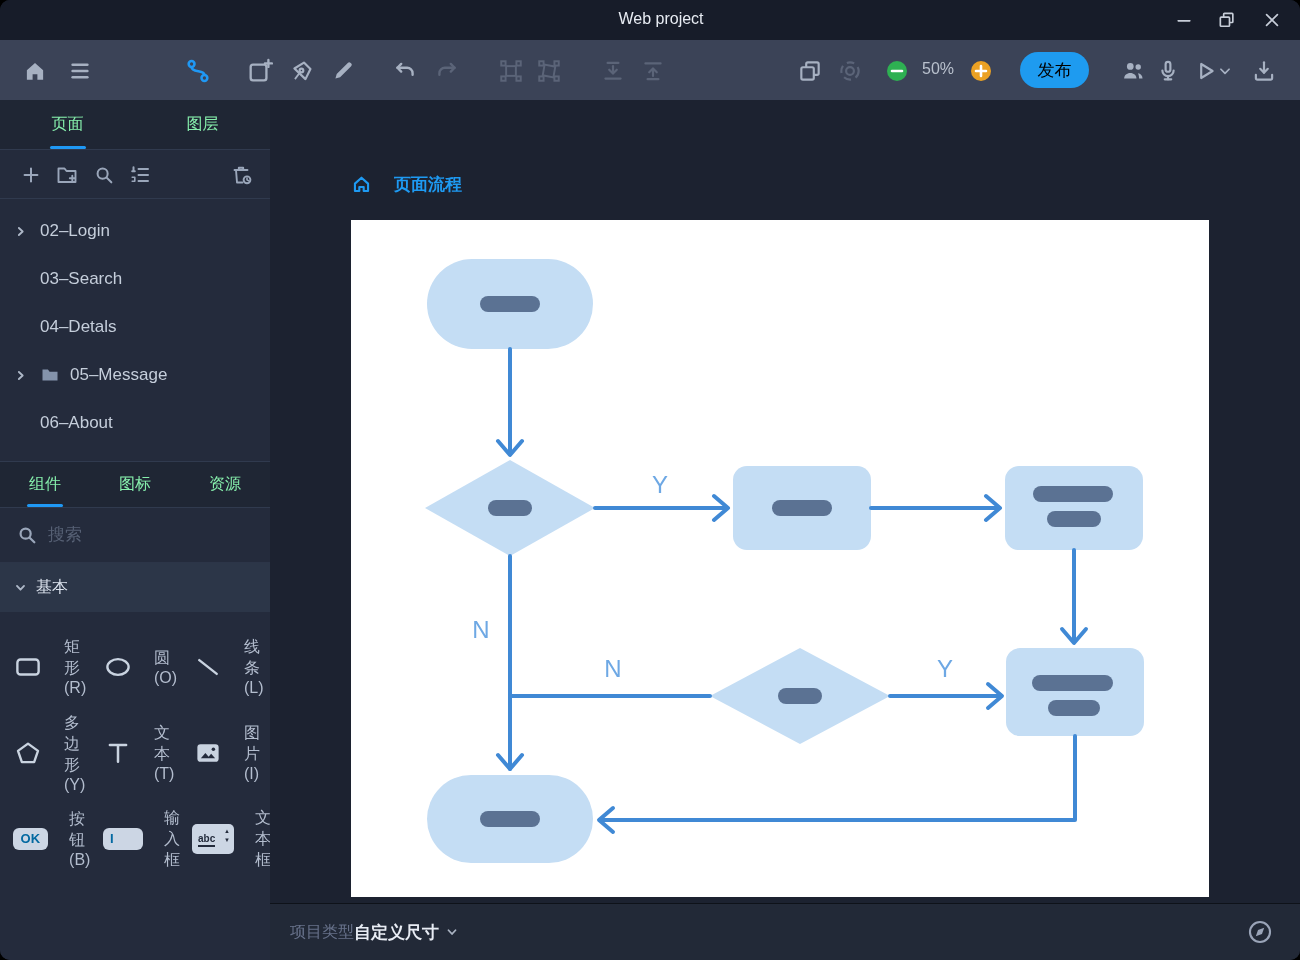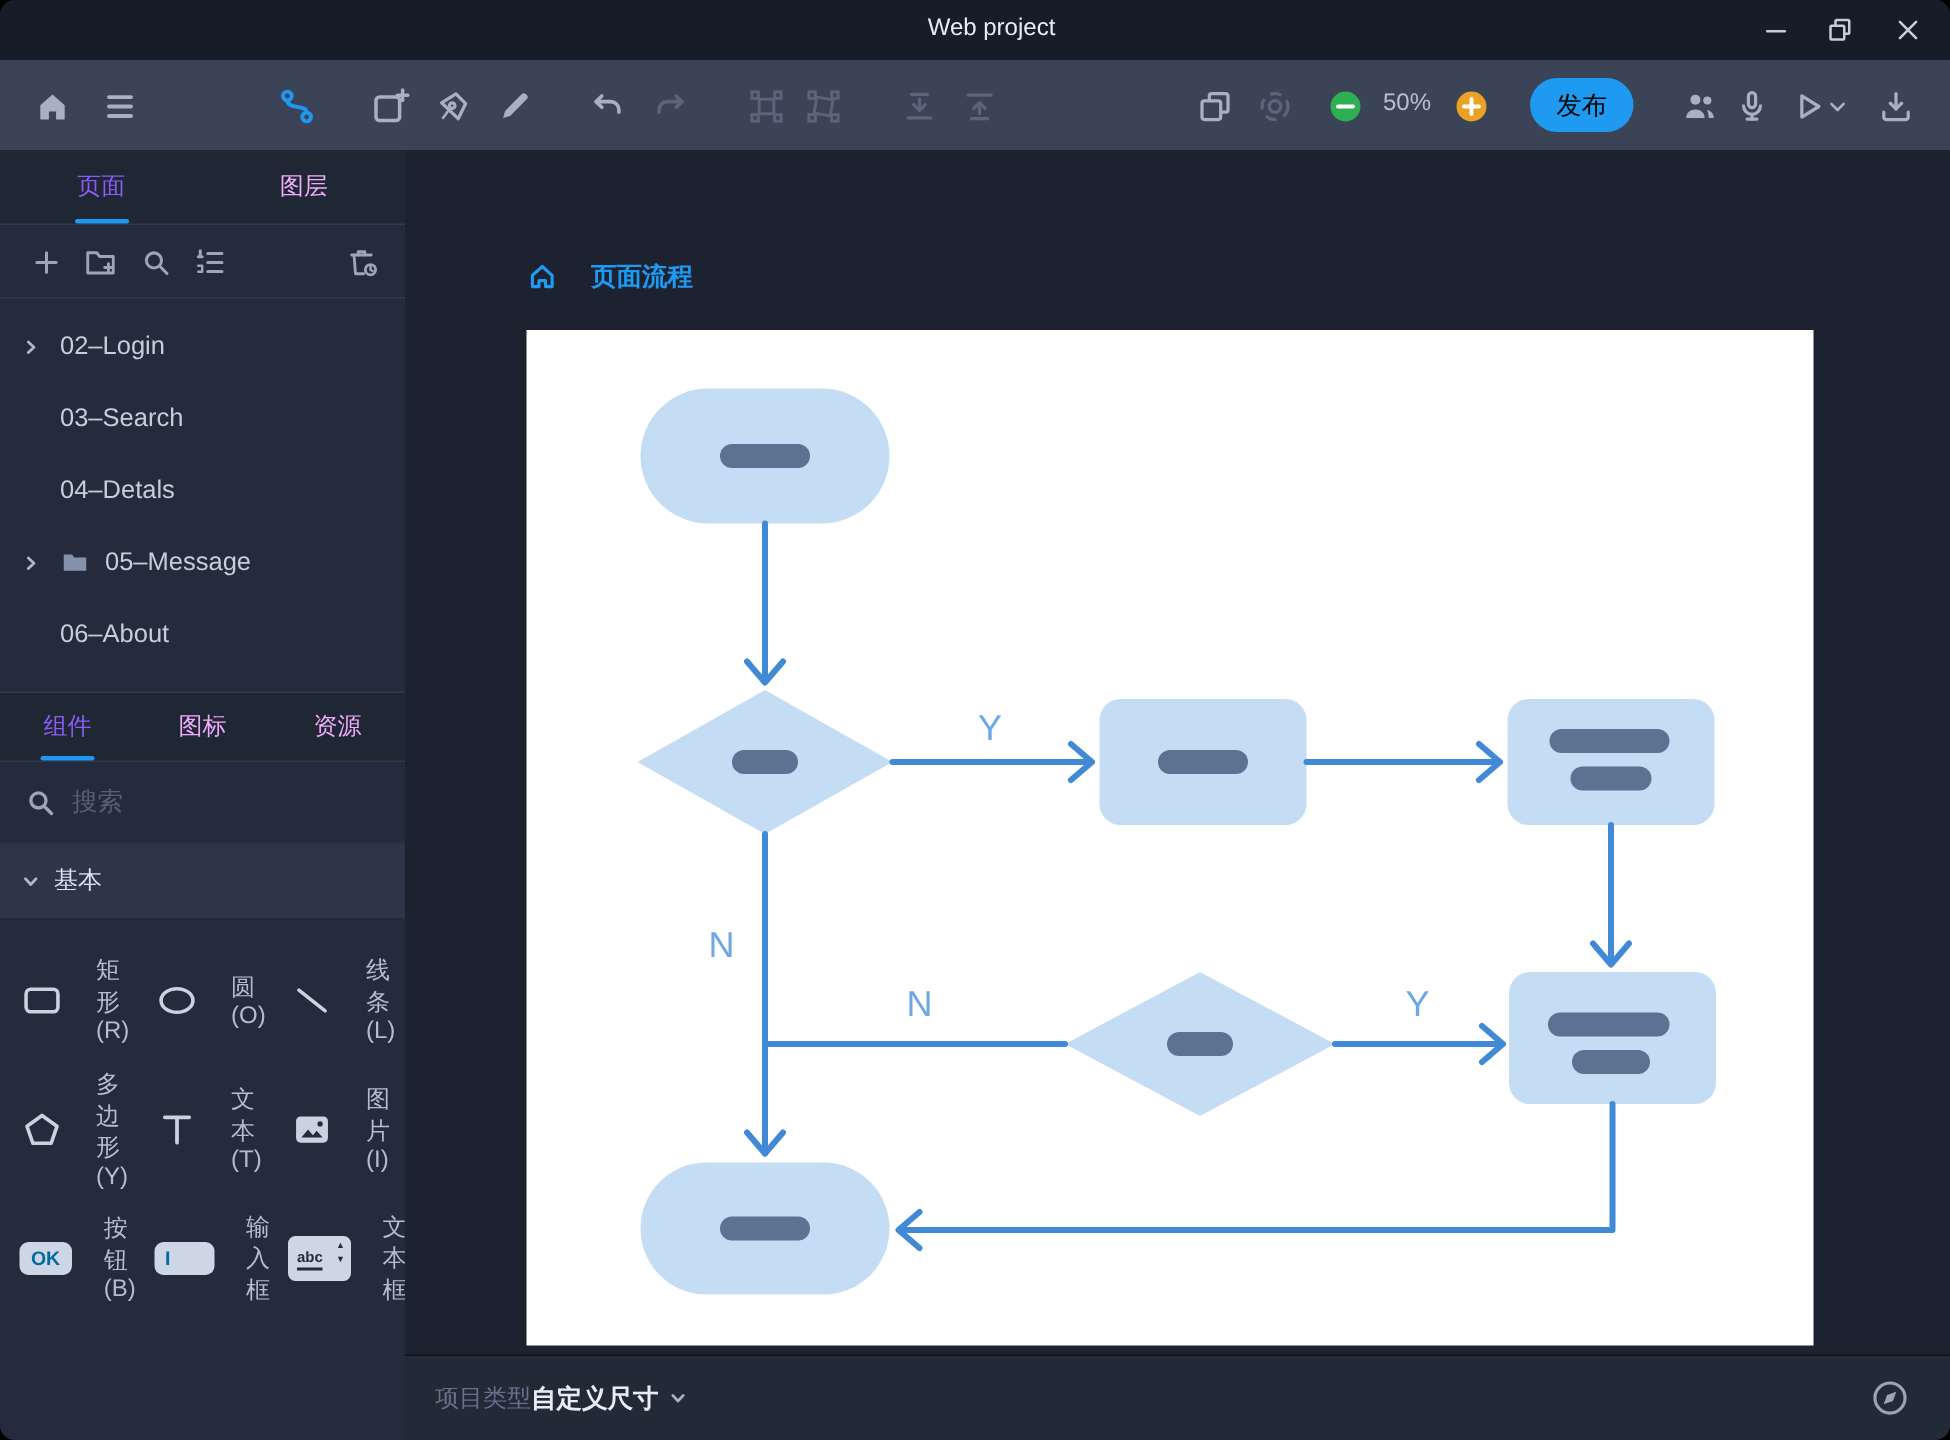--- a/index.html
+++ b/index.html
@@ -23,22 +23,22 @@
   .tbi.active{color:#1f98f4;}
   .zoom-text{position:absolute;top:20px;color:#b9c1cd;font-size:16px;width:48px;text-align:center;}
   .publish-btn{position:absolute;top:12px;left:1020px;width:69px;height:36px;border:none;
     border-radius:18px;background:#1e9bf0;color:#000000;font-size:17px;
     font-family:"Liberation Sans",sans-serif;cursor:pointer;}
   
   .sidebar{position:absolute;left:0;top:100px;width:270px;bottom:0;background:#242b3c;}
   .side-tabs{position:relative;height:50px;background:#1f2634;border-bottom:1px solid #303a4e;
     display:flex;}
   .side-tab{flex:1;display:flex;align-items:center;justify-content:center;
-    font-size:16px;color:#f0abfc;cursor:pointer;position:relative;}
-  .side-tab.active{color:#8b5cf6;}
+    font-size:16px;color:#86efac;cursor:pointer;position:relative;}
+  .side-tab.active{color:#86efac;}
   .side-tab.active::after{content:"";position:absolute;bottom:0;left:50%;margin-left:-18px;
     width:36px;height:3px;border-radius:2px;background:#1f98f4;}
   .page-toolbar{position:relative;height:49px;border-bottom:1px solid #303a4e;}
   .pti{position:absolute;top:12px;width:26px;height:26px;display:flex;align-items:center;
     justify-content:center;color:#9aa6ba;cursor:pointer;}
   .page-list{padding-top:8px;}
   .page-item{position:relative;height:48px;display:flex;align-items:center;
     color:#c5cedb;font-size:17px;cursor:pointer;}
   .page-item .indent{width:40px;flex:0 0 40px;display:flex;align-items:center;justify-content:center;}
   .page-item .chev{color:#aeb8c8;display:flex;}

